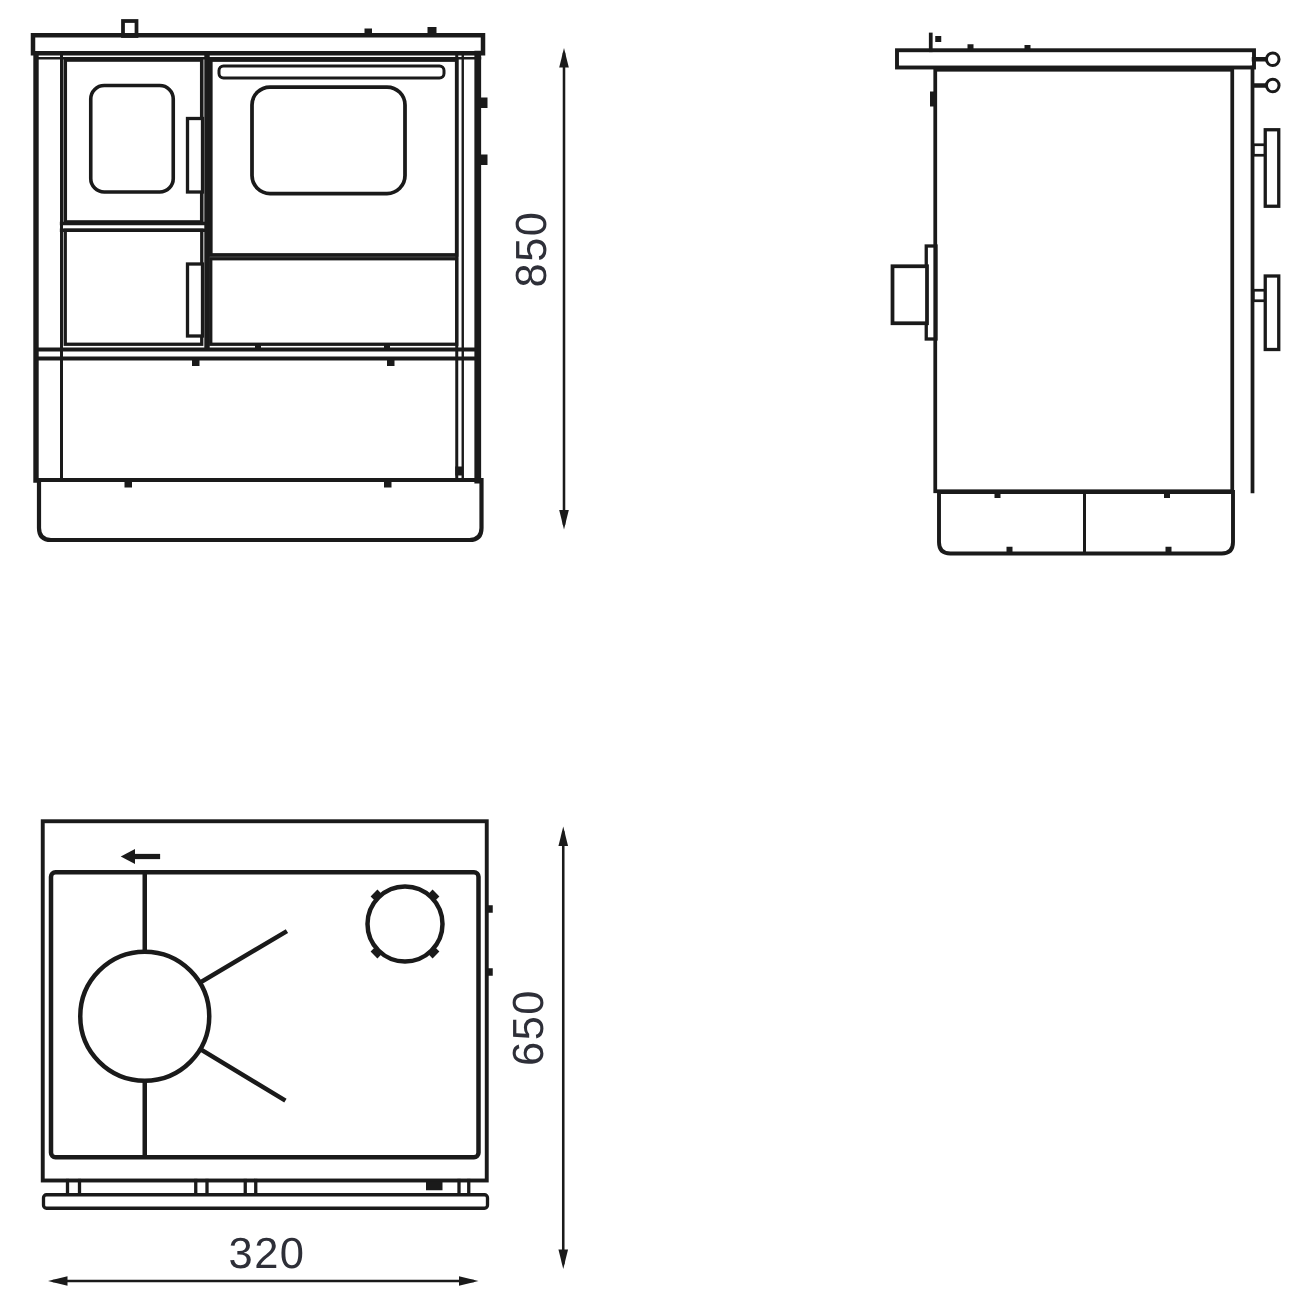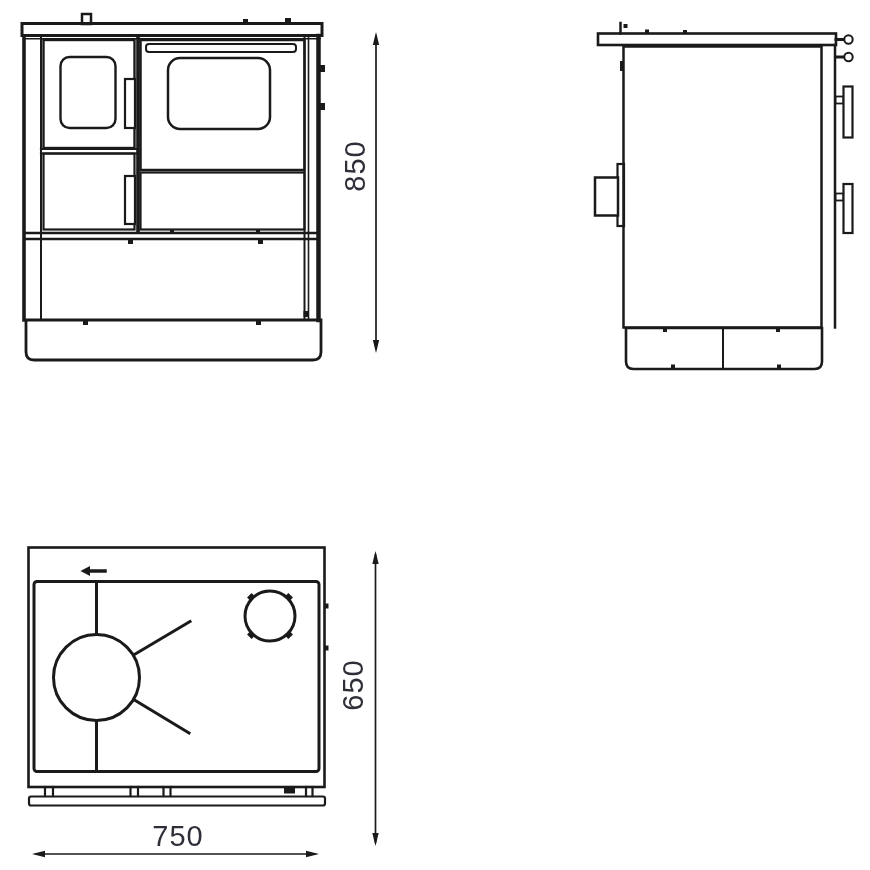--- a/index.html
+++ b/index.html
@@ -173,15 +173,15 @@
       <polygon points="32,854 45,850.8 45,857.2" fill="#1a1a1a" stroke="none"></polygon>
       <polygon points="319,854 306,850.8 306,857.2" fill="#1a1a1a" stroke="none"></polygon>
     </g>
   </g>
 </svg>
 
 <div class="dim-label vertical" style="left:315px;top:151px;width:80px;height:30px;">850</div>
 
 <div class="dim-label vertical" style="left:313px;top:670px;width:80px;height:30px;">650</div>
 
-<div class="dim-label" style="left:138px;top:820px;width:80px;height:32px;">750</div>
+<div class="dim-label" style="left:138px;top:820px;width:80px;height:32px;">320</div>
 
 </div>
 
 </body></html>

